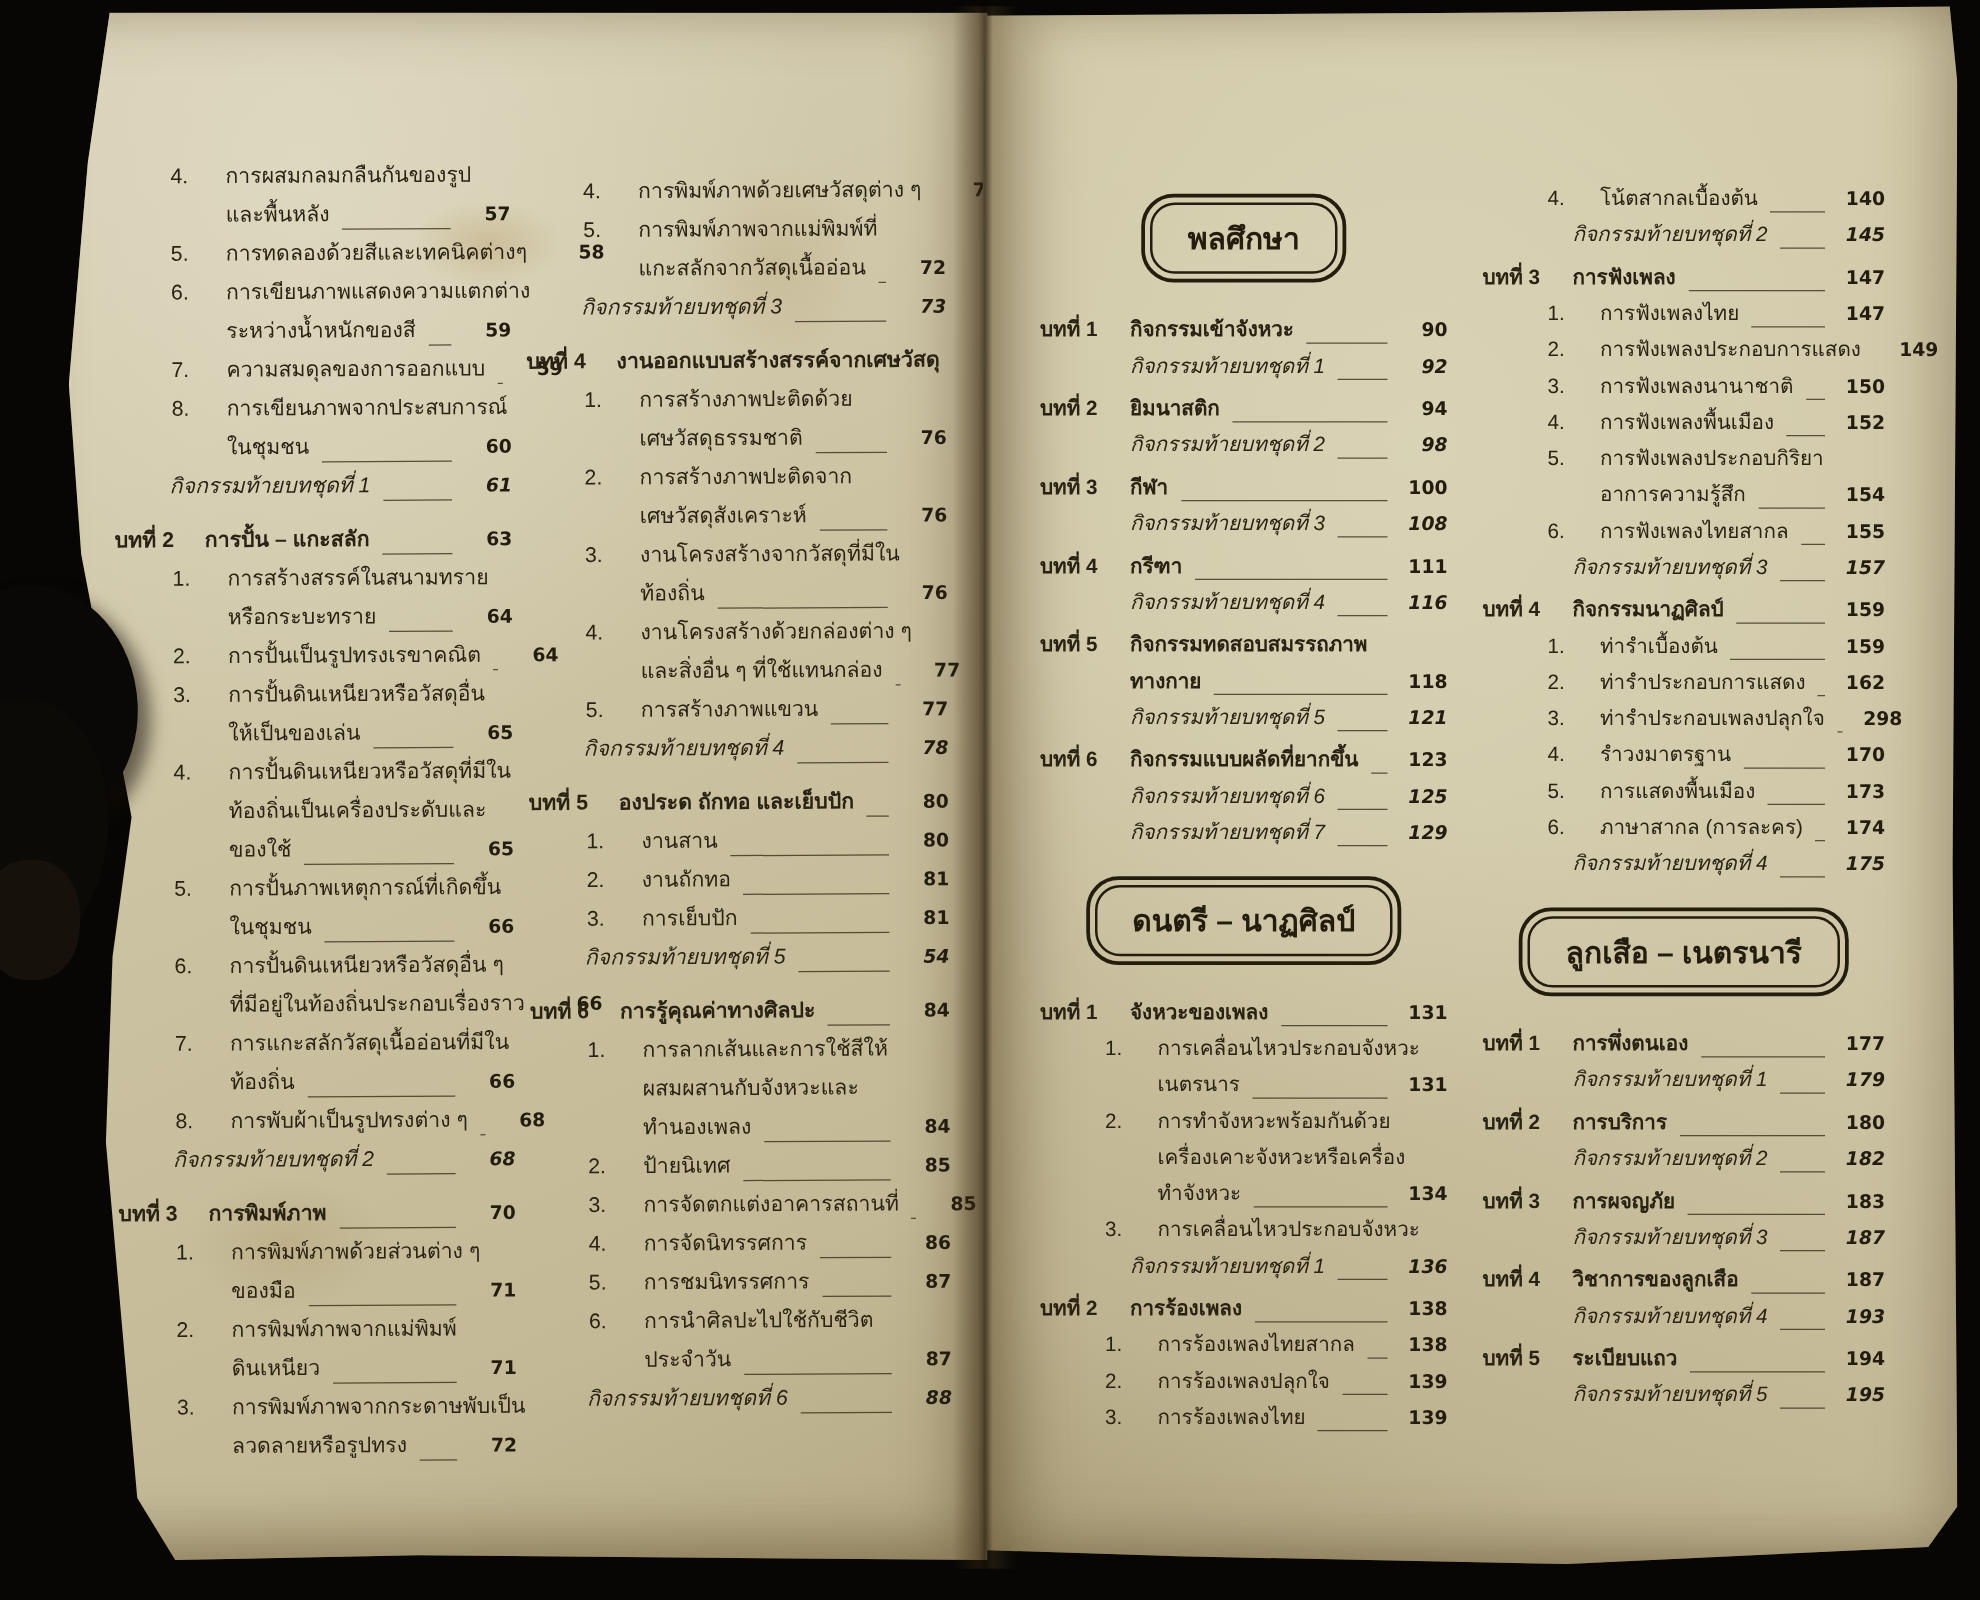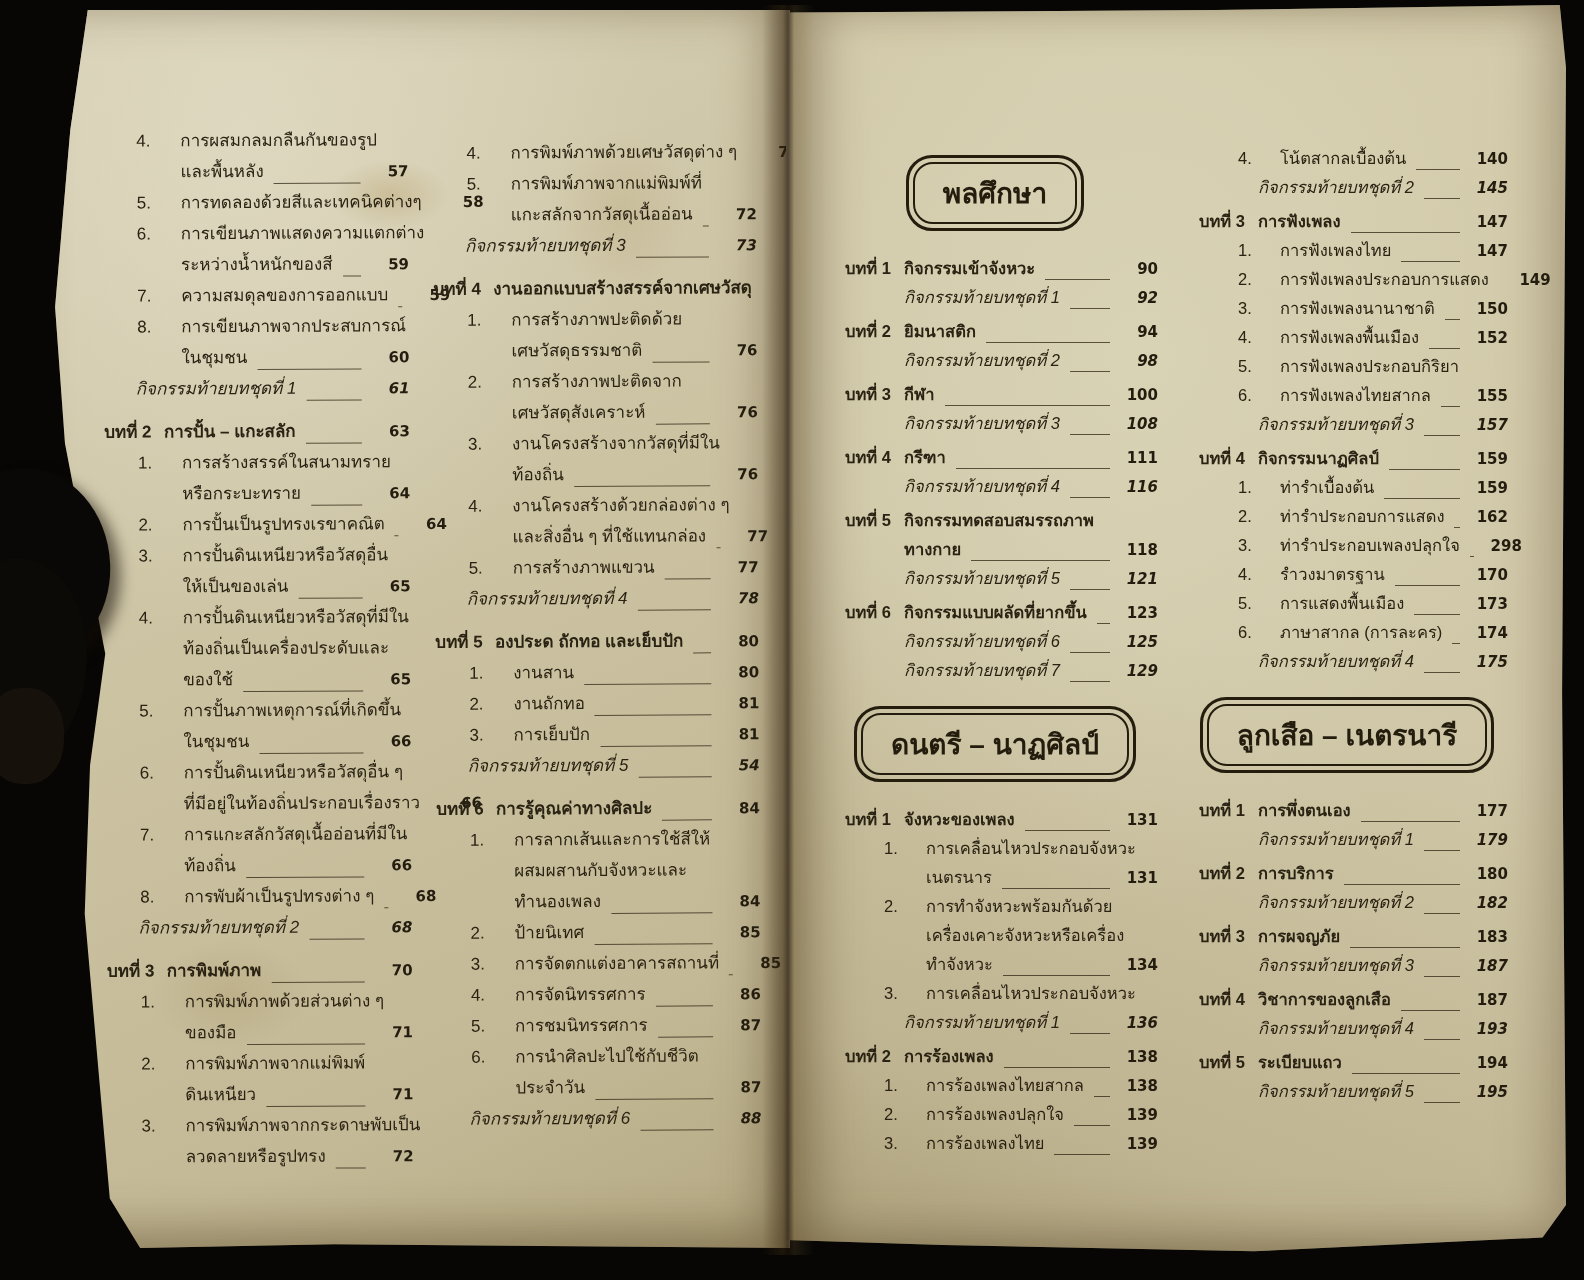--- a/index.html
+++ b/index.html
@@ -45,34 +45,34 @@
   .col{position:absolute;}
   #col1{left:63px; top:116px;width:318px;transform:rotate(-0.3deg);}
   #col2{left:393px;top:128px;width:336px;transform:rotate(-0.3deg);}
   #col3{left:46px; top:130px;width:326px;}
   #col4{left:400px;top:140px;width:322px;}
 
   .row{display:flex;align-items:baseline;height:31px;font-size:17px;color:#2a2212;white-space:nowrap;}
   .page-right .row{height:29px;font-size:16.5px;}
   .r-chapter{margin-top:12px;font-weight:700;}
   .page-right .r-chapter{margin-top:5px;}
-  .r-chapter .prefix{min-width:72px;font-weight:700;text-align:center;}
+  .r-chapter .prefix{min-width:72px;font-weight:700;}
   .r-item .prefix{margin-left:46px;min-width:44px;}
   .page-right .r-item .prefix{margin-left:52px;min-width:42px;}
   .r-wrap{padding-left:90px;}
   .page-right .r-wrap{padding-left:94px;}
   .r-chapwrap{padding-left:72px;font-weight:700;}
   .r-activity{padding-left:44px;font-style:italic;}
   .page-right .r-activity{padding-left:72px;}
   .leader{flex:1 1 auto;border-bottom:1.5px solid rgba(52,42,24,.78);margin:0 10px 4px 10px;align-self:flex-end;min-width:4px;}
   .leader.off{border-bottom:none;}
   .pnum{min-width:38px;text-align:right;font-size:15px;font-weight:600;font-family:"DejaVu Sans",sans-serif;color:#241d0f;}
 
   .section-box{width:max-content;margin:20px auto 24px;border:3px solid #241d0e;border-radius:26px;padding:4px;}
-  .section-inner{border:2px solid #241d0e;border-radius:20px;padding:7px 28px;font-size:28px;font-weight:700;color:#241d0e;}
+  .section-inner{border:2px solid #241d0e;border-radius:20px;padding:7px 28px;font-size:24px;font-weight:700;color:#241d0e;}
 </style>
 </head>
 <body>
 
 <div class="scene">
   <div class="page page-left">
     <div class="stain stain1"></div>
     <div class="stain stain2"></div>
     <div class="stain stain3"></div>
     <div class="col" id="col1">
@@ -632,20 +632,25 @@
           <span class="txt">การฟังเพลงพื้นเมือง</span>
           <span class="leader"></span>
           <span class="pnum">152</span>
         </div>
         <div class="row r-item">
           <span class="prefix">5.</span>
           <span class="txt">การฟังเพลงประกอบกิริยา</span>
           <span class="leader off"></span>
           <span class="pnum"></span>
         </div>
+        <div class="row r-wrap">
+          <span class="txt">อาการความรู้สึก</span>
+          <span class="leader"></span>
+          <span class="pnum">154</span>
+        </div>
         <div class="row r-item">
           <span class="prefix">6.</span>
           <span class="txt">การฟังเพลงไทยสากล</span>
           <span class="leader"></span>
           <span class="pnum">155</span>
         </div>
         <div class="row r-activity">
           <span class="txt">กิจกรรมท้ายบทชุดที่ 3</span>
           <span class="leader"></span>
           <span class="pnum">157</span>

